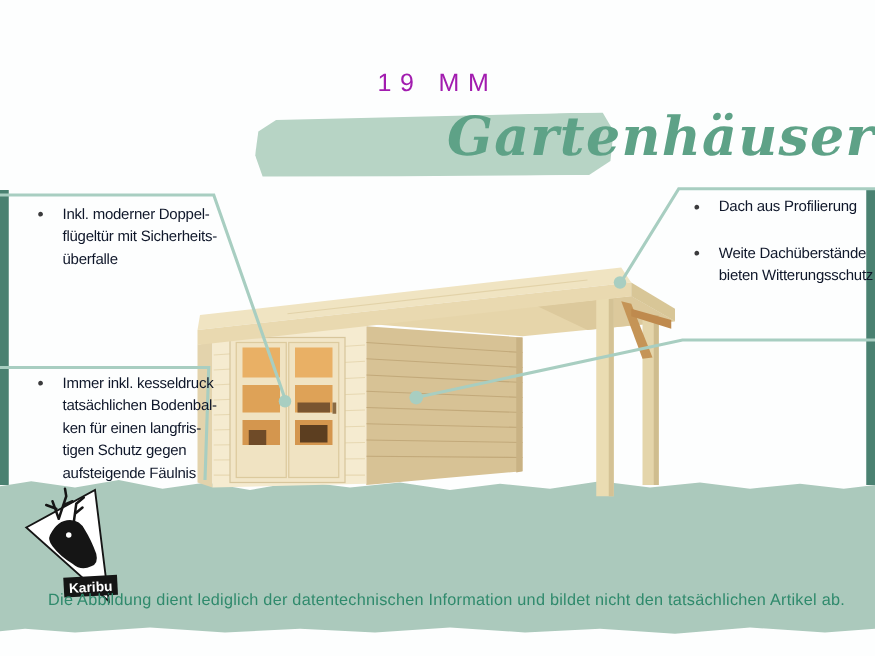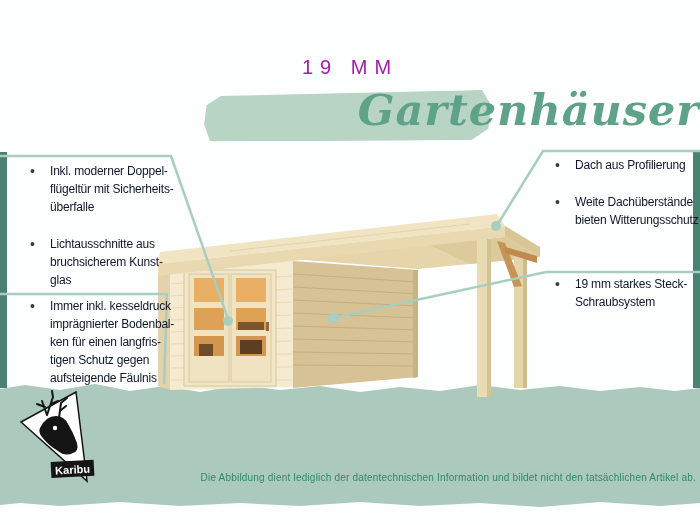--- a/index.html
+++ b/index.html
@@ -24,22 +24,22 @@
            line-height:18px;}
   .callout ul{list-style:none;margin:0;padding:0;}
   .callout li{position:relative;padding-left:21px;white-space:pre;}
   .callout li + li{margin-top:19px;}
   .callout li::before{content:"\2022";position:absolute;left:1px;top:0;font-size:14px;color:#3b3b3d;}
   .co-left-top{left:29px;top:162px;}
   .co-left-bottom{left:29px;top:297px;}
   .co-right-top{left:554px;top:156px;}
   .co-right-bottom{left:554px;top:275px;}
   
-  .disclaimer{position:absolute;right:4px;top:472px;z-index:3;color:#2f8a6c;
-              font-size:10px;letter-spacing:0.2px;}
+  .disclaimer{position:absolute;right:24px;top:472px;z-index:3;color:#2f8a6c;
+              font-size:13px;letter-spacing:0.2px;}
 </style>
 </head>
 <body>
 
 <div class="edge-stripe left"></div>
 <div class="edge-stripe right"></div>
 
 <svg id="art" width="700" height="525" viewBox="0 0 700 525">
 
   <path fill="#abc9bc" d="M0,389 L25,385 60,390 95,384 130,391 165,386 200,392 240,385 280,390 320,386 360,392 400,387 440,391 480,385 520,390 560,386 600,391 640,387 675,391 700,388
@@ -132,41 +132,36 @@
 
 <div class="title-top">19 MM</div>
 <div class="hl-band"></div>
 <div class="title-script">Gartenhäuser</div>
 
 <div class="callout co-left-top">
   <ul>
     <li>Inkl. moderner Doppel-
 flügeltür mit Sicherheits-
 überfalle</li>
-    <li>Lichtausschnitte aus
-bruchsicherem Kunst-
-glas</li>
   </ul>
 </div>
 <div class="callout co-left-bottom">
   <ul>
     <li>Immer inkl. kesseldruck
-imprägnierter Bodenbal-
+tatsächlichen Bodenbal-
 ken für einen langfris-
 tigen Schutz gegen
 aufsteigende Fäulnis</li>
   </ul>
 </div>
 <div class="callout co-right-top">
   <ul>
     <li>Dach aus Profilierung</li>
     <li>Weite Dachüberstände
 bieten Witterungsschutz</li>
   </ul>
 </div>
 <div class="callout co-right-bottom">
   <ul>
-    <li>19 mm starkes Steck-
-Schraubsystem</li>
   </ul>
 </div>
 
 <div class="disclaimer">Die Abbildung dient lediglich der datentechnischen Information und bildet nicht den tatsächlichen Artikel ab.</div>
 
 </body></html>

